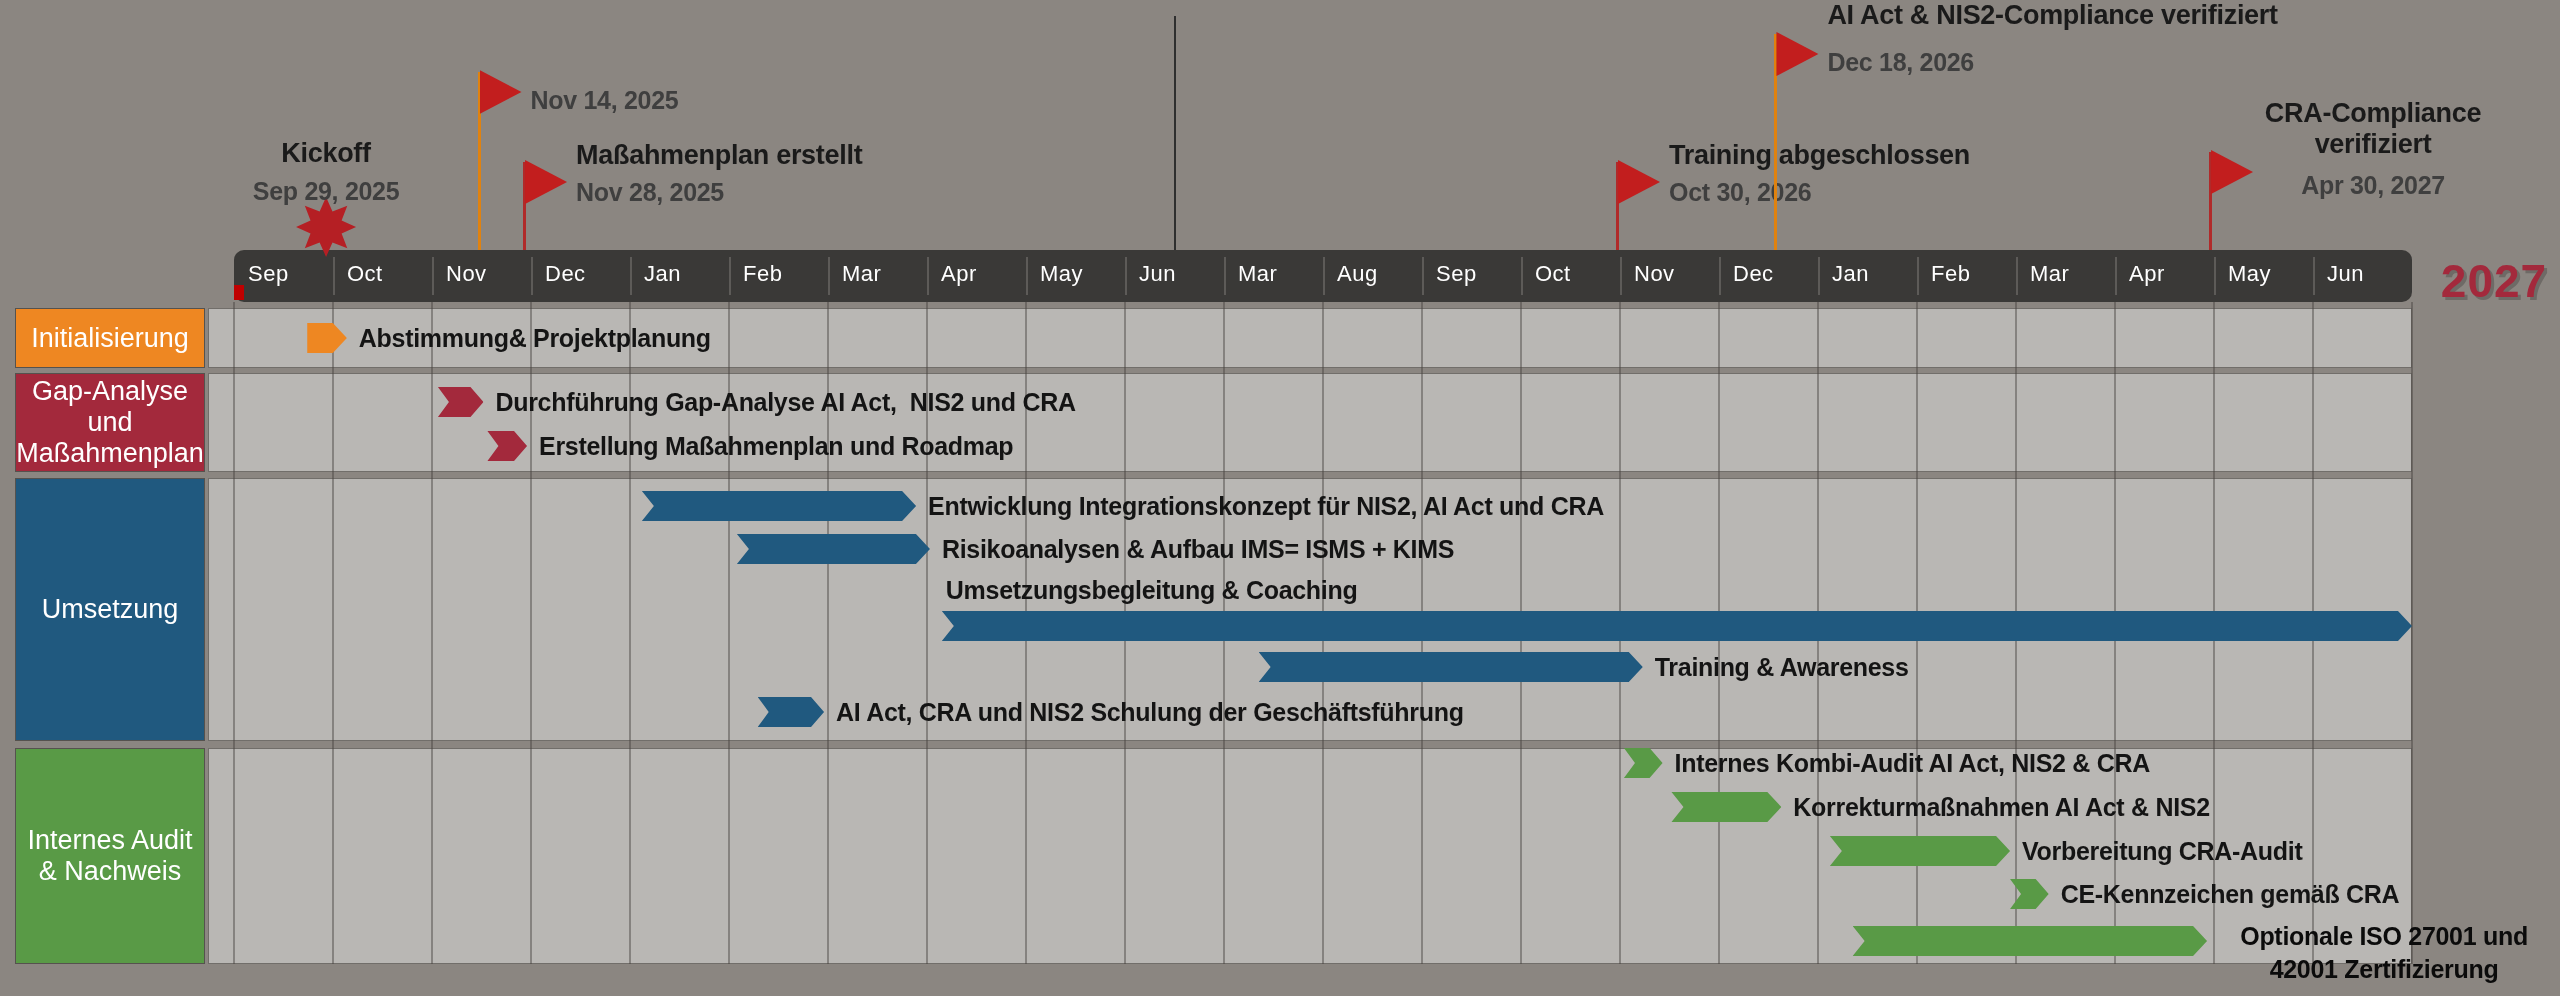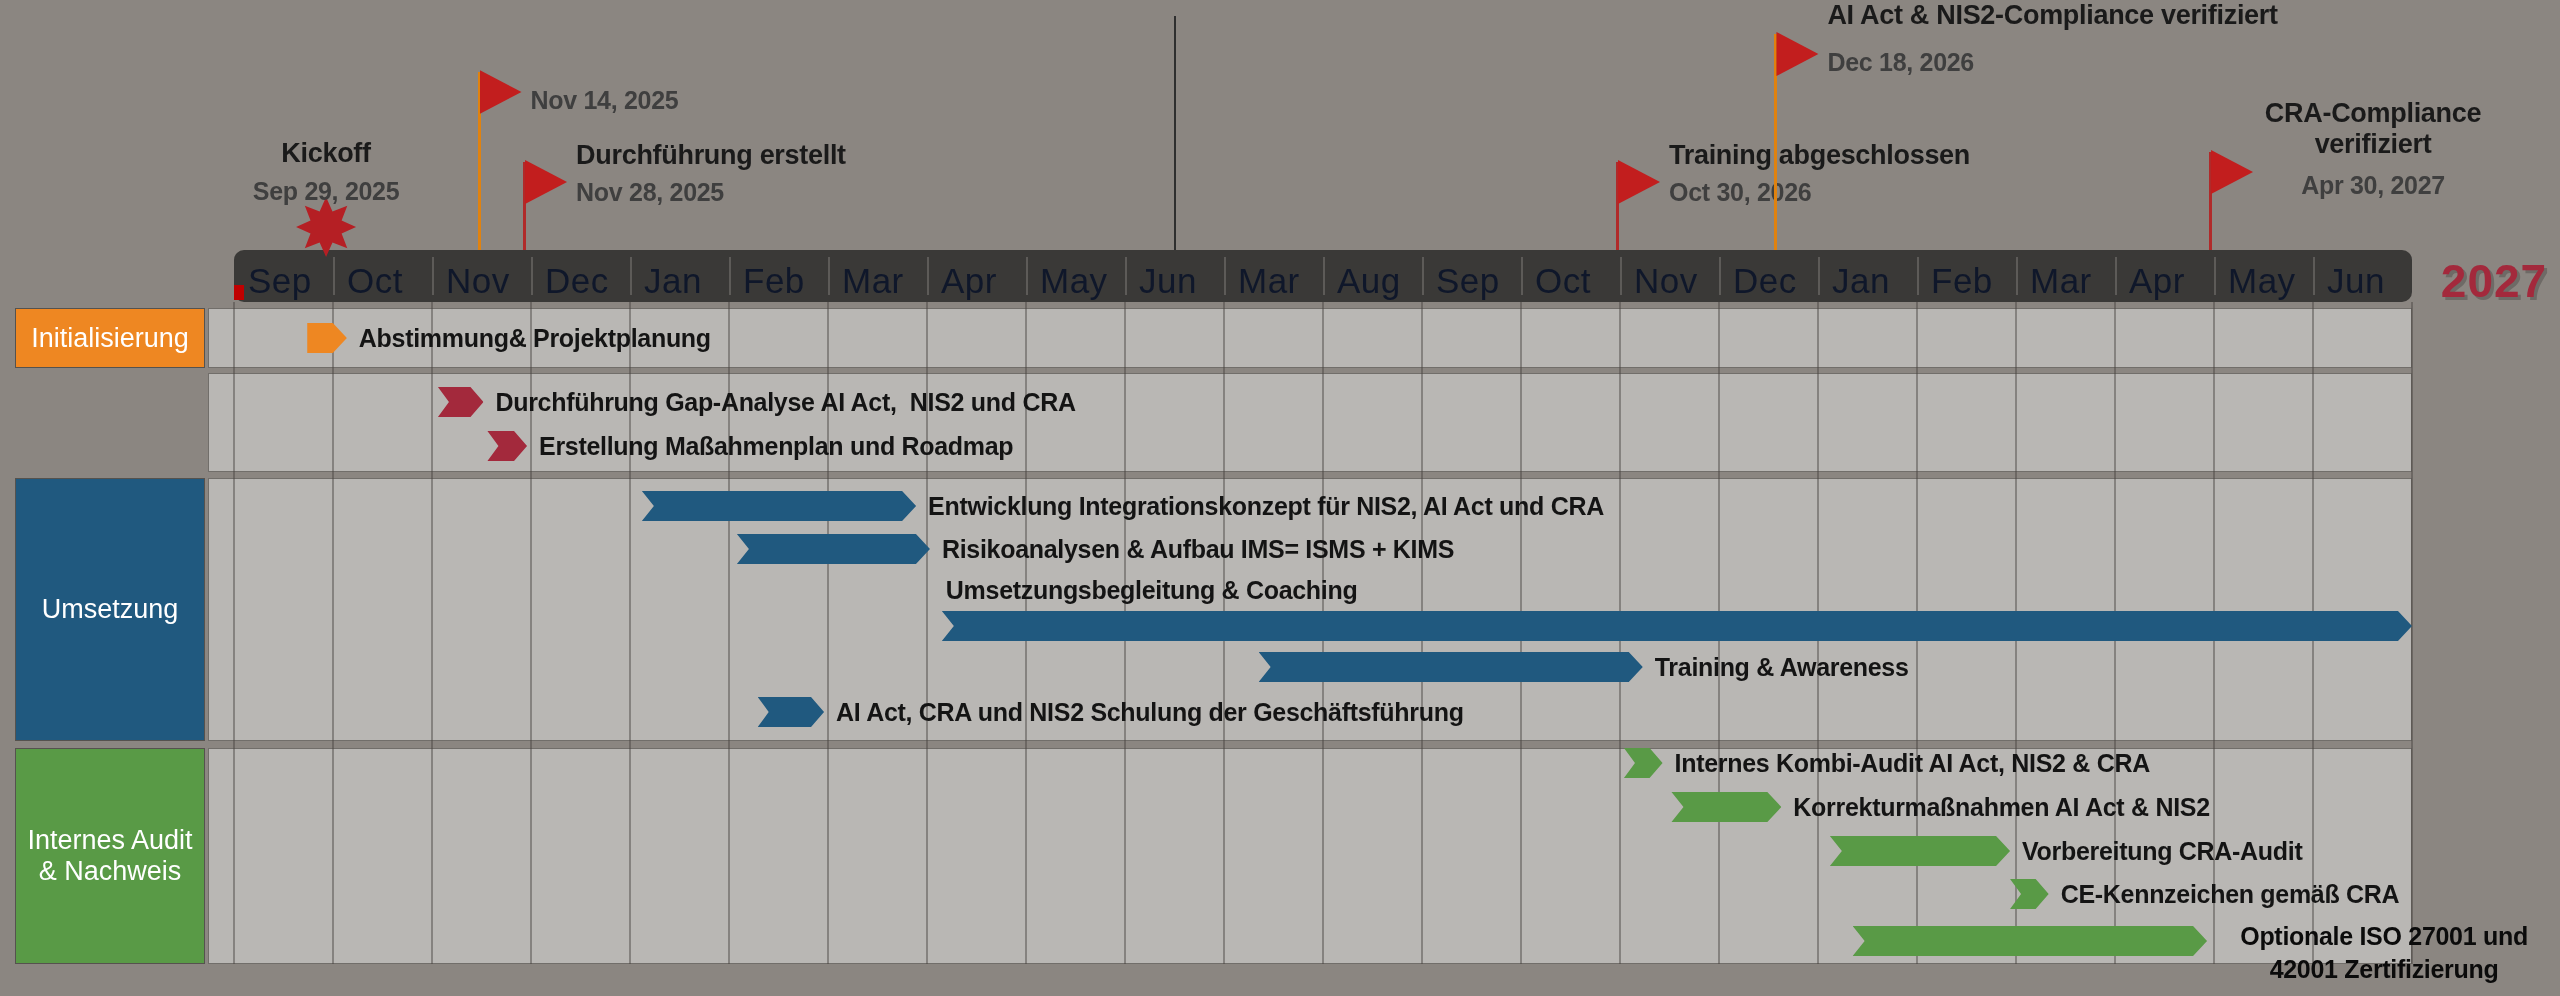--- a/index.html
+++ b/index.html
@@ -1,21 +1,21 @@
 <!DOCTYPE html>
 <html><head>
 <meta charset="utf-8">
 <style>
   html,body{margin:0;padding:0;background:#8B8681;}
   #canvas{position:relative;width:2560px;height:996px;background:#8B8681;overflow:hidden;
           font-family:"Liberation Sans",sans-serif;}
   .lane-bg{position:absolute;background:#B9B7B4;border:1px solid #716e6a;box-sizing:border-box;}
   .grid-line{position:absolute;width:2px;background:rgba(70,67,62,.45);}
   .axis-band{position:absolute;background:#3A3937;border-radius:10px;}
-  .month-cell{position:absolute;color:#0f172a;font-size:35px;letter-spacing:.5px;}
+  .month-cell{position:absolute;color:#ffffff;font-size:22px;letter-spacing:.5px;}
   .month-sep{position:absolute;width:2px;background:#5d5b58;}
   .lane-label{position:absolute;display:flex;align-items:center;justify-content:center;text-align:center;
               color:#fff;font-size:27px;line-height:31px;border:1px solid #55524e;box-sizing:border-box;padding:2px 4px;}
   .task-shape{position:absolute;filter:drop-shadow(0 1px 1px rgba(30,30,30,.45));}
   .shape-bar{clip-path:polygon(0% 0%,calc(100% - 14px) 0%,100% 50%,calc(100% - 14px) 100%,0% 100%,12px 50%);}
   .shape-chevron{clip-path:polygon(0% 0%,calc(100% - 13px) 0%,100% 50%,calc(100% - 13px) 100%,0% 100%,11px 50%);}
   .shape-pentagon{clip-path:polygon(0% 0%,calc(100% - 14px) 0%,100% 50%,calc(100% - 14px) 100%,0% 100%);}
   .task-label{position:absolute;font-size:25px;font-weight:600;color:#141414;white-space:pre;
               letter-spacing:-.3px;line-height:30px;}
   .task-label.wrap{white-space:normal;line-height:33px;}
@@ -34,20 +34,21 @@
   .start-notch{position:absolute;background:#C00000;}
 </style>
 </head>
 <body>
 
 <div id="canvas">
   <div class="year-label" style="left:2424px;top:254px;width:140px;text-align:center;">2027</div>
 <div class="lane-bg" style="left: 208px; top: 308px; width: 2204px; height: 60px;"></div>
     <div class="lane-label" style="left: 15px; top: 308px; width: 190px; height: 60px; background: rgb(238, 135, 34);">Initialisierung</div>
     <div class="lane-bg" style="left: 208px; top: 373px; width: 2204px; height: 99px;"></div>
+    <div class="lane-label" style="left: 15px; top: 373px; width: 190px; height: 99px; background: rgb(163, 41, 60);">Gap-Analyse und Maßahmenplan</div>
     <div class="lane-bg" style="left: 208px; top: 478px; width: 2204px; height: 263px;"></div>
     <div class="lane-label" style="left: 15px; top: 478px; width: 190px; height: 263px; background: rgb(32, 89, 127);">Umsetzung</div>
     <div class="lane-bg" style="left: 208px; top: 748px; width: 2204px; height: 216px;"></div>
     <div class="lane-label" style="left: 15px; top: 748px; width: 190px; height: 216px; background: rgb(89, 154, 70);">Internes Audit &amp; Nachweis</div>
     <div class="grid-line" style="left: 233px; top: 302px; height: 662px;"></div>
     <div class="grid-line" style="left: 332px; top: 302px; height: 662px;"></div>
     <div class="grid-line" style="left: 431px; top: 302px; height: 662px;"></div>
     <div class="grid-line" style="left: 530px; top: 302px; height: 662px;"></div>
     <div class="grid-line" style="left: 629px; top: 302px; height: 662px;"></div>
     <div class="grid-line" style="left: 728px; top: 302px; height: 662px;"></div>
@@ -140,21 +141,21 @@
     <div class="task-shape shape-bar" style="left: 1852.65px; top: 926px; width: 354.42px; height: 30px; background: rgb(89, 154, 70);"></div>
     <div class="task-label wrap bold" style="left: 2219.07px; top: 920px; width: 330px; text-align: center;">Optionale ISO 27001 und 42001 Zertifizierung</div>
     <div class="starburst" style="left: 296.07px; top: 197px; width: 60px; height: 60px; background: rgb(181, 31, 36);"></div>
     <div class="ms-title center-txt" style="left: 196.07px; top: 138px; width: 260px;">Kickoff</div>
     <div class="ms-date center-txt" style="left: 196.07px; top: 176px; width: 260px;">Sep 29, 2025</div>
     <div class="ms-pole" style="left: 477.53px; top: 72px; height: 178px; background: rgb(224, 130, 15);"></div>
     <div class="ms-flag" style="left: 479.53px; top: 68px; width: 42px; height: 48px;"></div>
     <div class="ms-date" style="left: 530.53px; top: 86px;">Nov 14, 2025</div>
     <div class="ms-pole" style="left: 523.07px; top: 162px; height: 88px; background: rgb(176, 42, 42);"></div>
     <div class="ms-flag" style="left: 525.07px; top: 158px; width: 42px; height: 48px;"></div>
-    <div class="ms-title" style="left: 576.07px; top: 140px;">Durchführung erstellt</div>
+    <div class="ms-title" style="left: 576.07px; top: 140px;">Maßahmenplan erstellt</div>
     <div class="ms-date" style="left: 576.07px; top: 178px;">Nov 28, 2025</div>
     <div class="ms-pole" style="left: 1616.03px; top: 162px; height: 88px; background: rgb(176, 42, 42);"></div>
     <div class="ms-flag" style="left: 1618.03px; top: 158px; width: 42px; height: 48px;"></div>
     <div class="ms-title" style="left: 1669.03px; top: 140px;">Training abgeschlossen</div>
     <div class="ms-date" style="left: 1669.03px; top: 178px;">Oct 30, 2026</div>
     <div class="ms-pole" style="left: 1774.43px; top: 34px; height: 216px; background: rgb(224, 130, 15);"></div>
     <div class="ms-flag" style="left: 1776.43px; top: 30px; width: 42px; height: 48px;"></div>
     <div class="ms-title" style="left: 1827.43px; top: 0;">AI Act &amp; NIS2-Compliance verifiziert</div>
     <div class="ms-date" style="left: 1827.43px; top: 48px;">Dec 18, 2026</div>
     <div class="ms-pole" style="left: 2209.04px; top: 152px; height: 98px; background: rgb(176, 42, 42);"></div>

